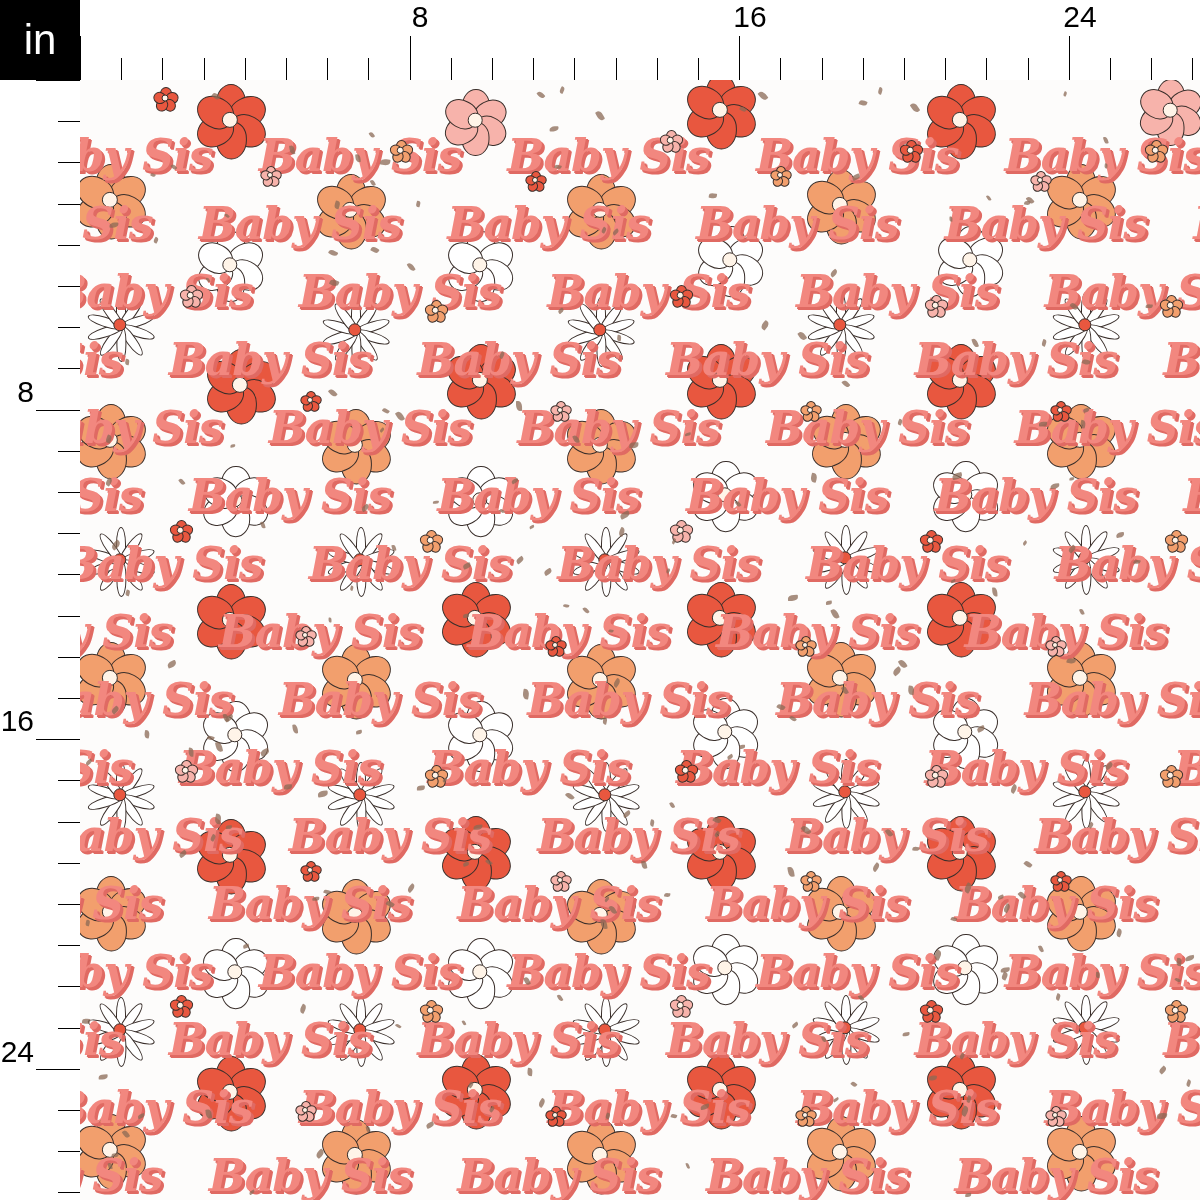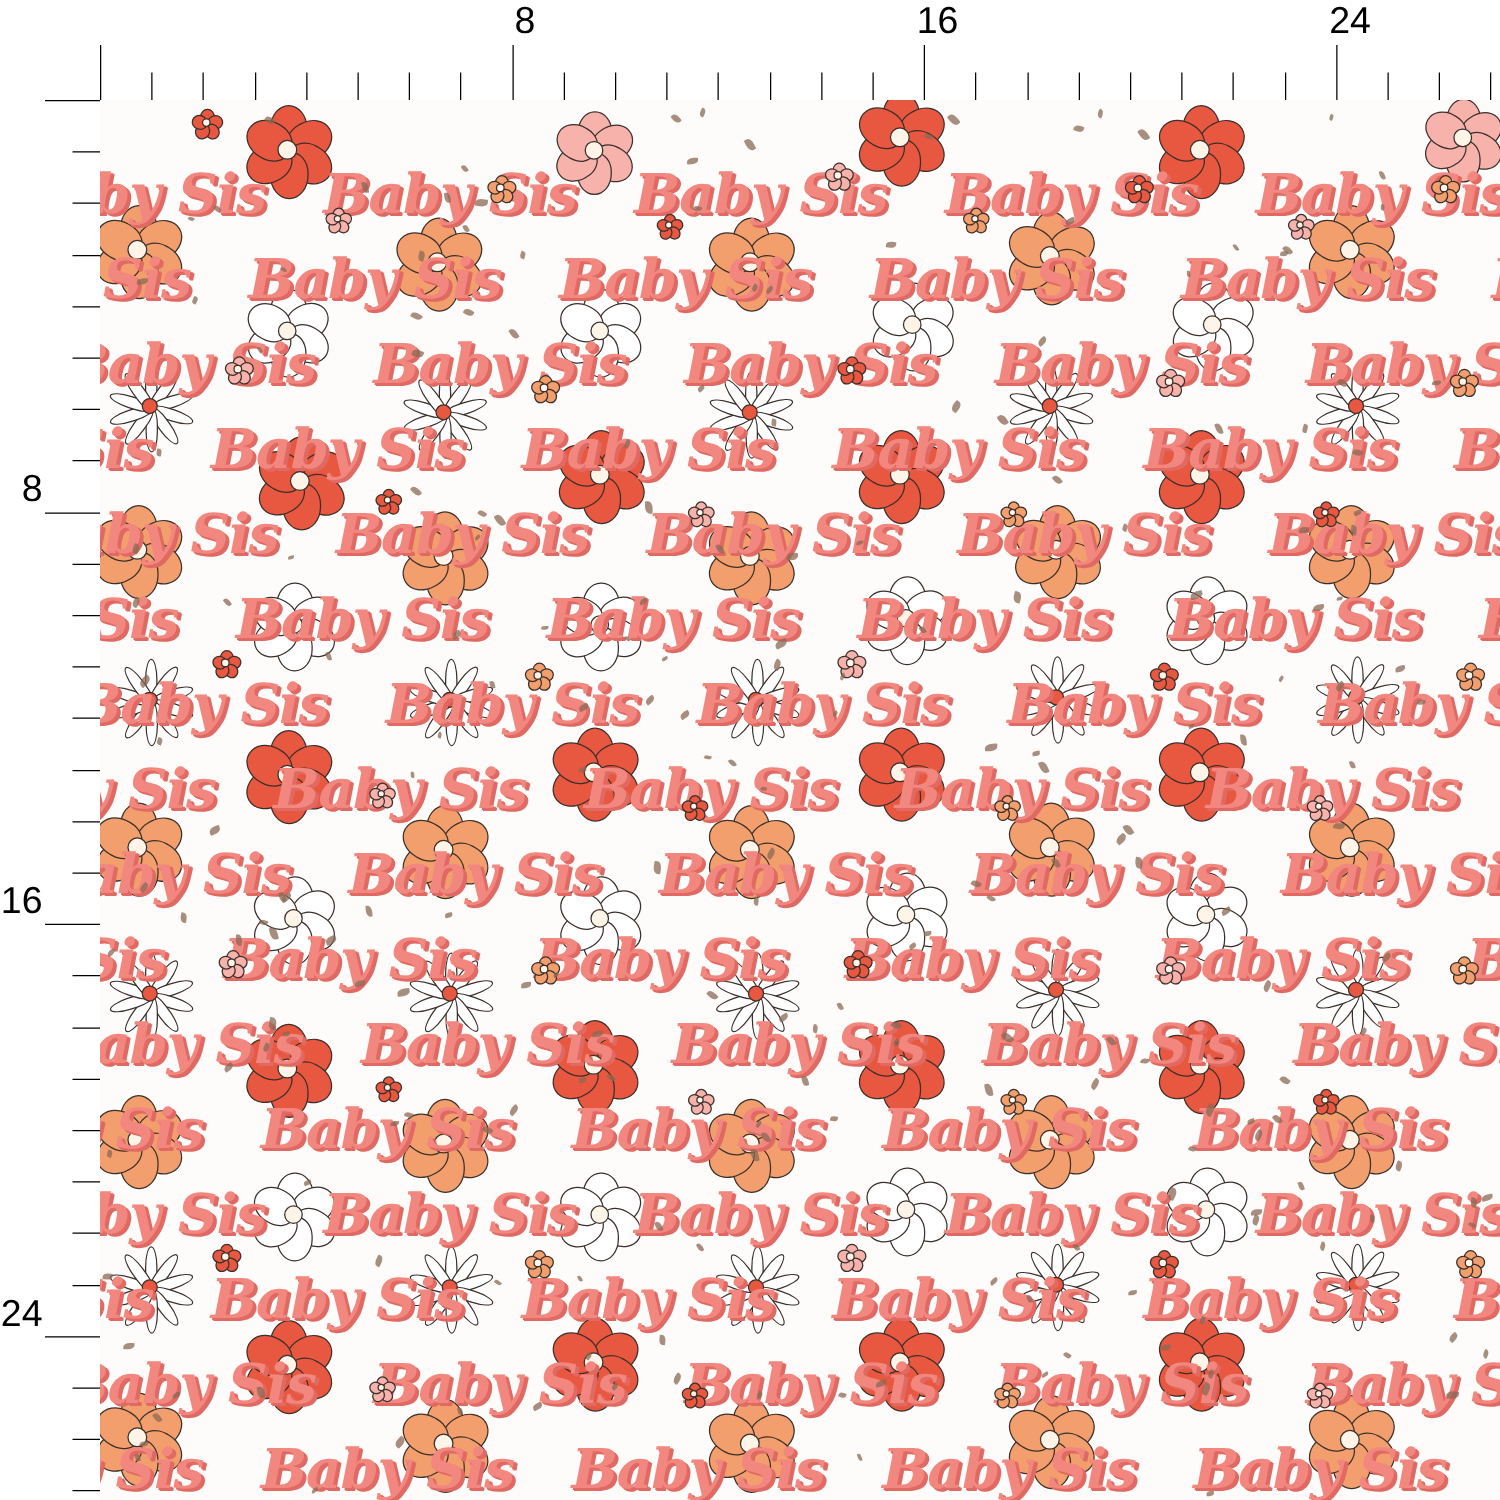--- a/index.html
+++ b/index.html
@@ -137,20 +137,23 @@
     font-size: 30px;
     color: #000;
     font-family: "Liberation Sans", sans-serif;
   }
 </style>
 </head>
 <body>
 
 <div id="stage">
 
+  <div id="ruler-corner">
+    <span>in</span>
+  </div>
 
   <div id="ruler-top">
       <div class="tick-v" style="left: 0px; height: 44px;"></div>
       <div class="tick-v" style="left: 41.2px; height: 22px;"></div>
       <div class="tick-v" style="left: 82.4px; height: 22px;"></div>
       <div class="tick-v" style="left: 123.6px; height: 22px;"></div>
       <div class="tick-v" style="left: 164.8px; height: 22px;"></div>
       <div class="tick-v" style="left: 206px; height: 22px;"></div>
       <div class="tick-v" style="left: 247.2px; height: 22px;"></div>
       <div class="tick-v" style="left: 288.4px; height: 22px;"></div>

